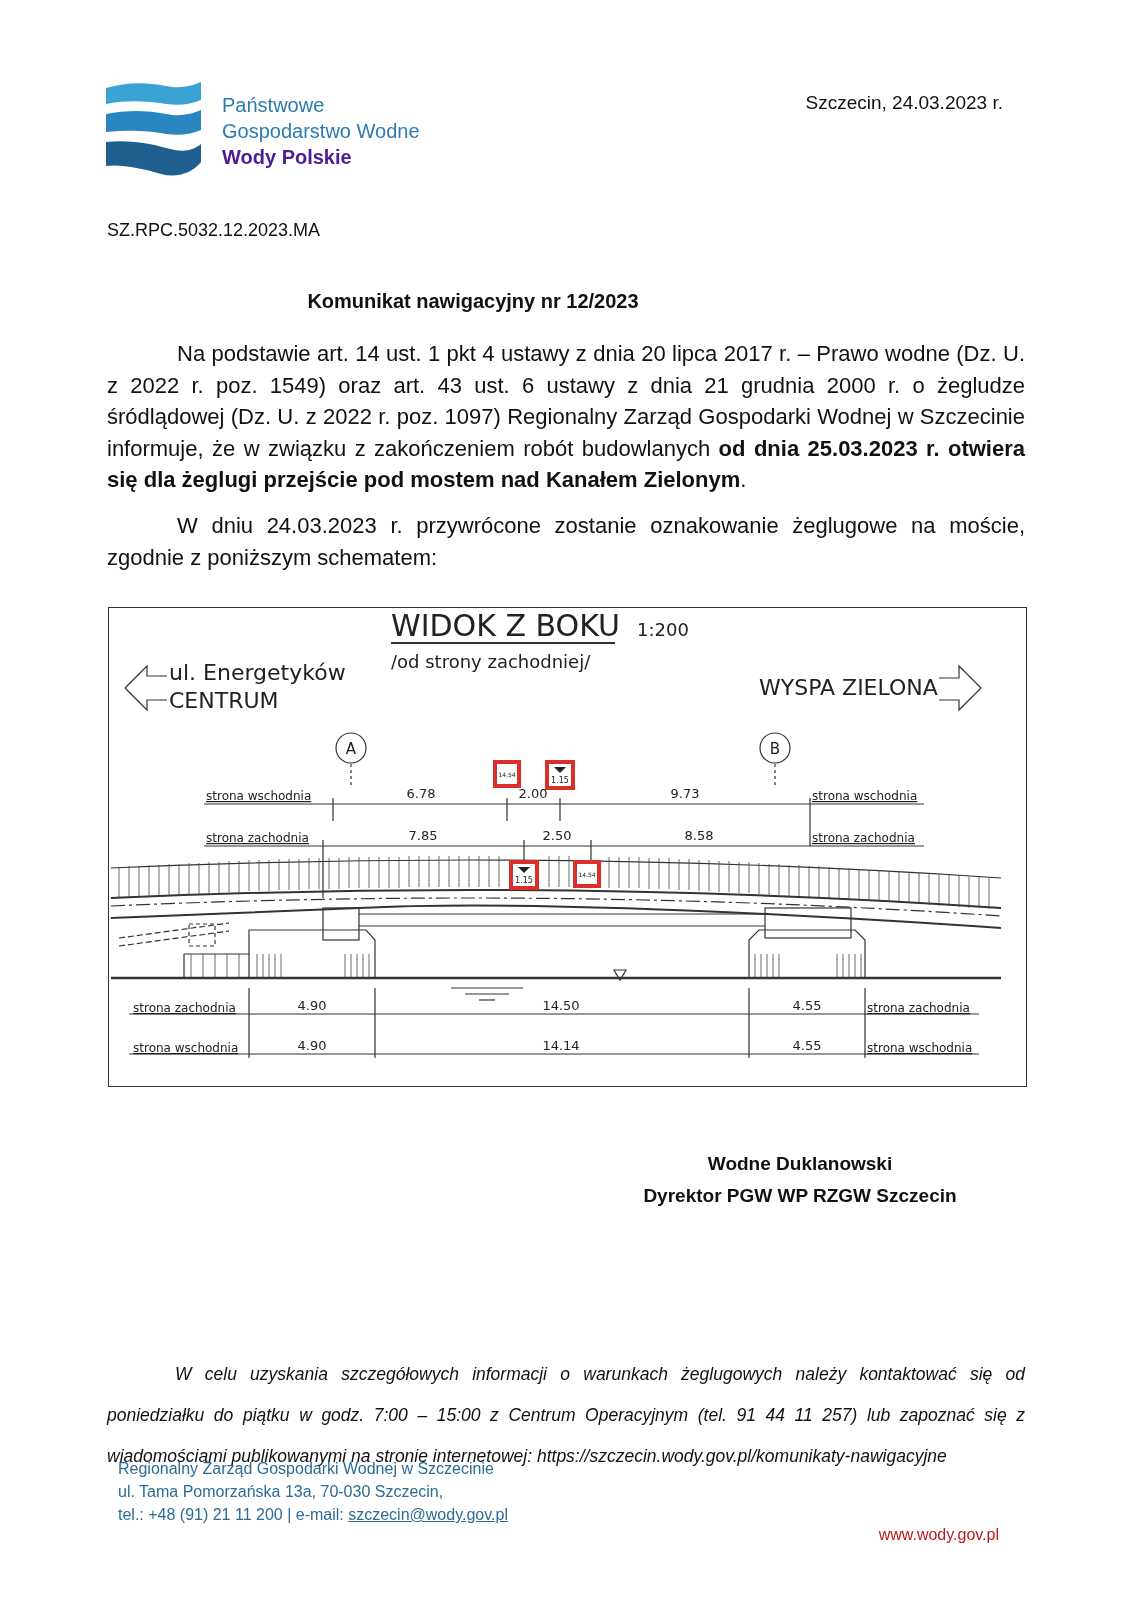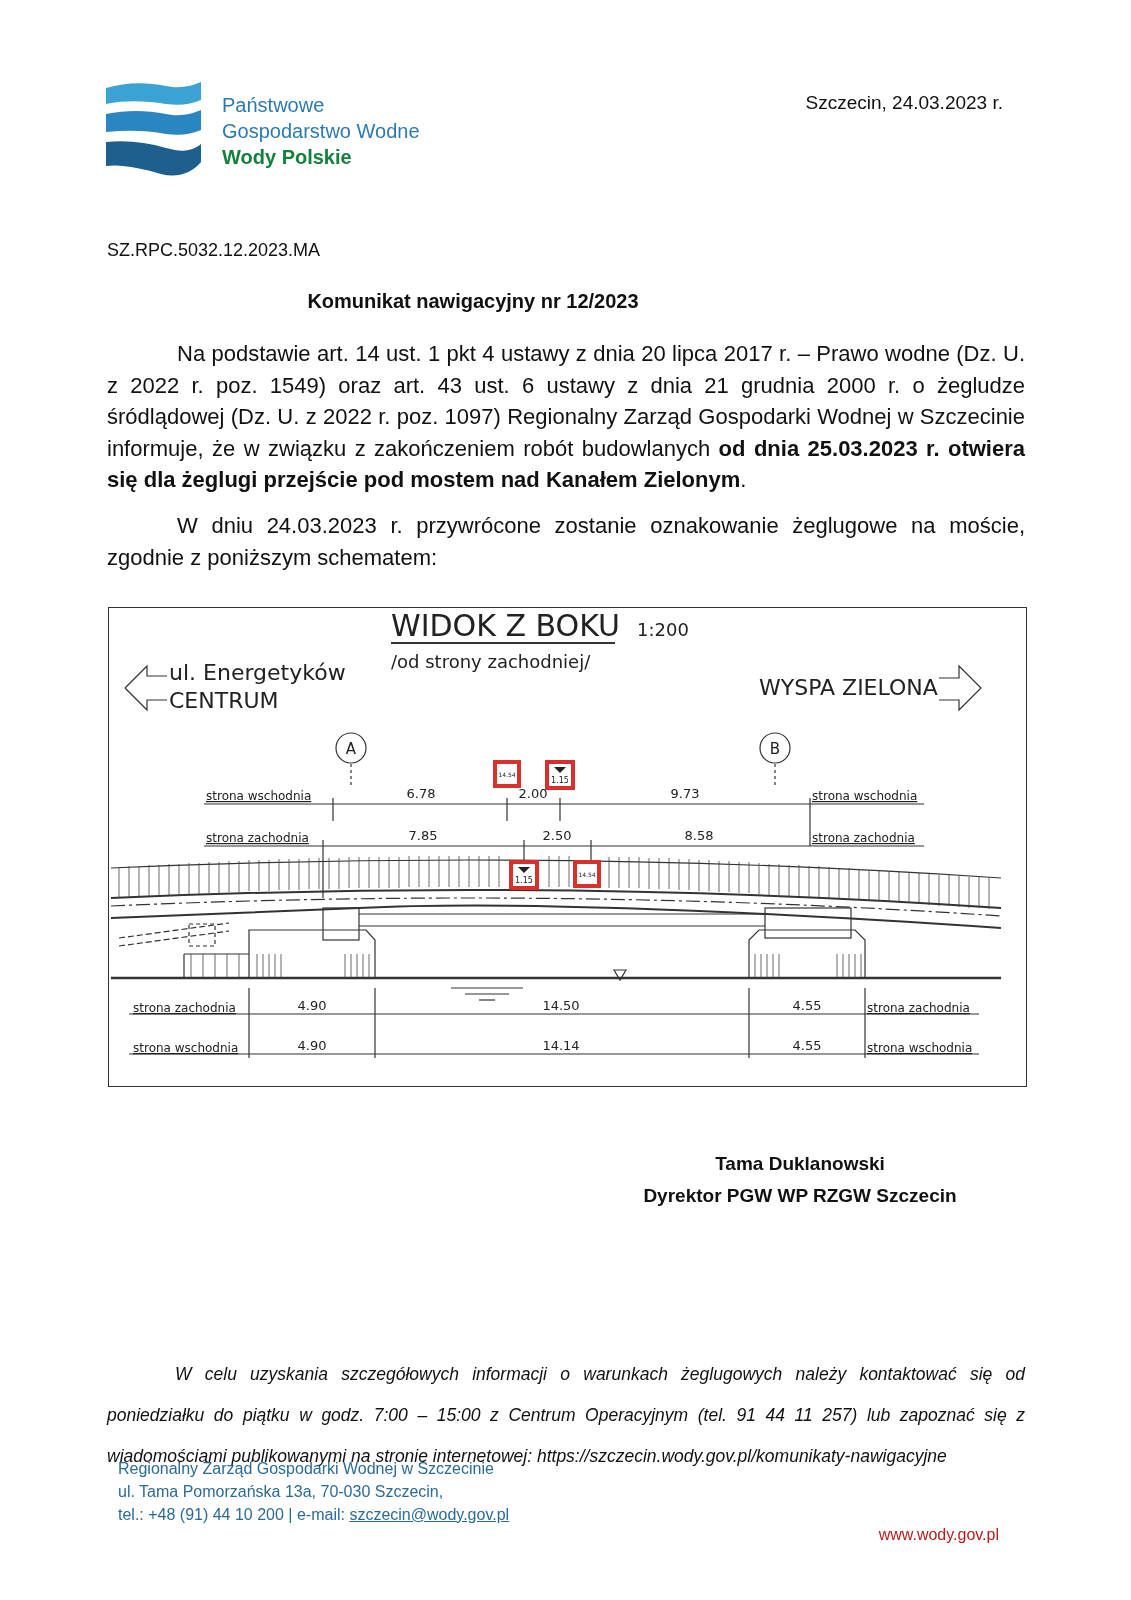--- a/index.html
+++ b/index.html
@@ -1,22 +1,22 @@
 <!DOCTYPE html>
 <html><head>
 <meta charset="utf-8">
 <style>
   html, body { margin:0; padding:0; background:#fff; }
   body { width:1131px; height:1600px; position:relative; overflow:hidden; font-family:"Liberation Sans", sans-serif; color:#111; }
   .abs { position:absolute; }
   .logo { left:106px; top:82px; width:340px; height:100px; }
   .logo-text { left:222px; top:92px; font-size:20px; line-height:26px; color:#2c7bb0; }
-  .logo-text .bold { font-weight:bold; color:#15803d; }
+  .logo-text .bold { font-weight:bold; color:#4c1d95; }
   .date { right:128px; top:92px; font-size:19px; }
-  .ref { left:107px; top:220px; font-size:18px;margin-top:20px; }
+  .ref { left:107px; top:220px; font-size:18px; }
   .title { left:0; width:946px; text-align:center; top:290px; font-size:20px; font-weight:bold; }
   .para { left:107px; width:918px; font-size:22px; line-height:31.5px; text-align:justify; }
   .para .indent { display:inline-block; width:70px; }
   .p1 { top:338px; }
   .p2 { top:510px; }
   .drawing { left:108px; top:607px; width:917px; height:478px; border:1.5px solid #333; }
   .sign { left:560px; width:480px; text-align:center; font-size:19px; font-weight:bold; line-height:32px; top:1148px; }
   .info { left:107px; width:918px; top:1354px; font-size:17.5px; line-height:41px; font-style:italic; text-align:justify; }
   .info .indent { display:inline-block; width:68px; }
   .footer { left:118px; top:1457px; font-size:16px; line-height:23px; color:#2c6b95; }
@@ -272,26 +272,26 @@
       <text x="24" y="444" font-size="12" text-decoration="underline">strona wschodnia</text>
       <text x="203" y="442" font-size="13" text-anchor="middle">4.90</text>
       <text x="452" y="442" font-size="13" text-anchor="middle">14.14</text>
       <text x="698" y="442" font-size="13" text-anchor="middle">4.55</text>
       <text x="758" y="444" font-size="12" text-decoration="underline">strona wschodnia</text>
     </g>
   </svg>
 </div>
 
 <div class="abs sign">
-  <div>Tama Duklanowski</div>
+  <div>Wodne Duklanowski</div>
   <div>Dyrektor PGW WP RZGW Szczecin</div>
 </div>
 
 <div class="abs info">
   <span class="indent"></span><span>W celu uzyskania szczegółowych informacji o warunkach żeglugowych należy kontaktować się od poniedziałku do piątku w godz. 7:00 – 15:00 z Centrum Operacyjnym (tel. 91 44 11 257) lub zapoznać się z wiadomościami publikowanymi na stronie internetowej: https://szczecin.wody.gov.pl/komunikaty-nawigacyjne</span>
 </div>
 
 <div class="abs footer">
   <div>Regionalny Zarząd Gospodarki Wodnej w Szczecinie</div>
   <div>ul. Tama Pomorzańska 13a, 70-030 Szczecin,</div>
-  <div><span>tel.: +48 (91) 44 10 200 | e-mail: </span><a>szczecin@wody.gov.pl</a></div>
+  <div><span>tel.: +48 (91) 21 11 200 | e-mail: </span><a>szczecin@wody.gov.pl</a></div>
 </div>
 <div class="abs footer-url">www.wody.gov.pl</div>
 
 </body></html>

